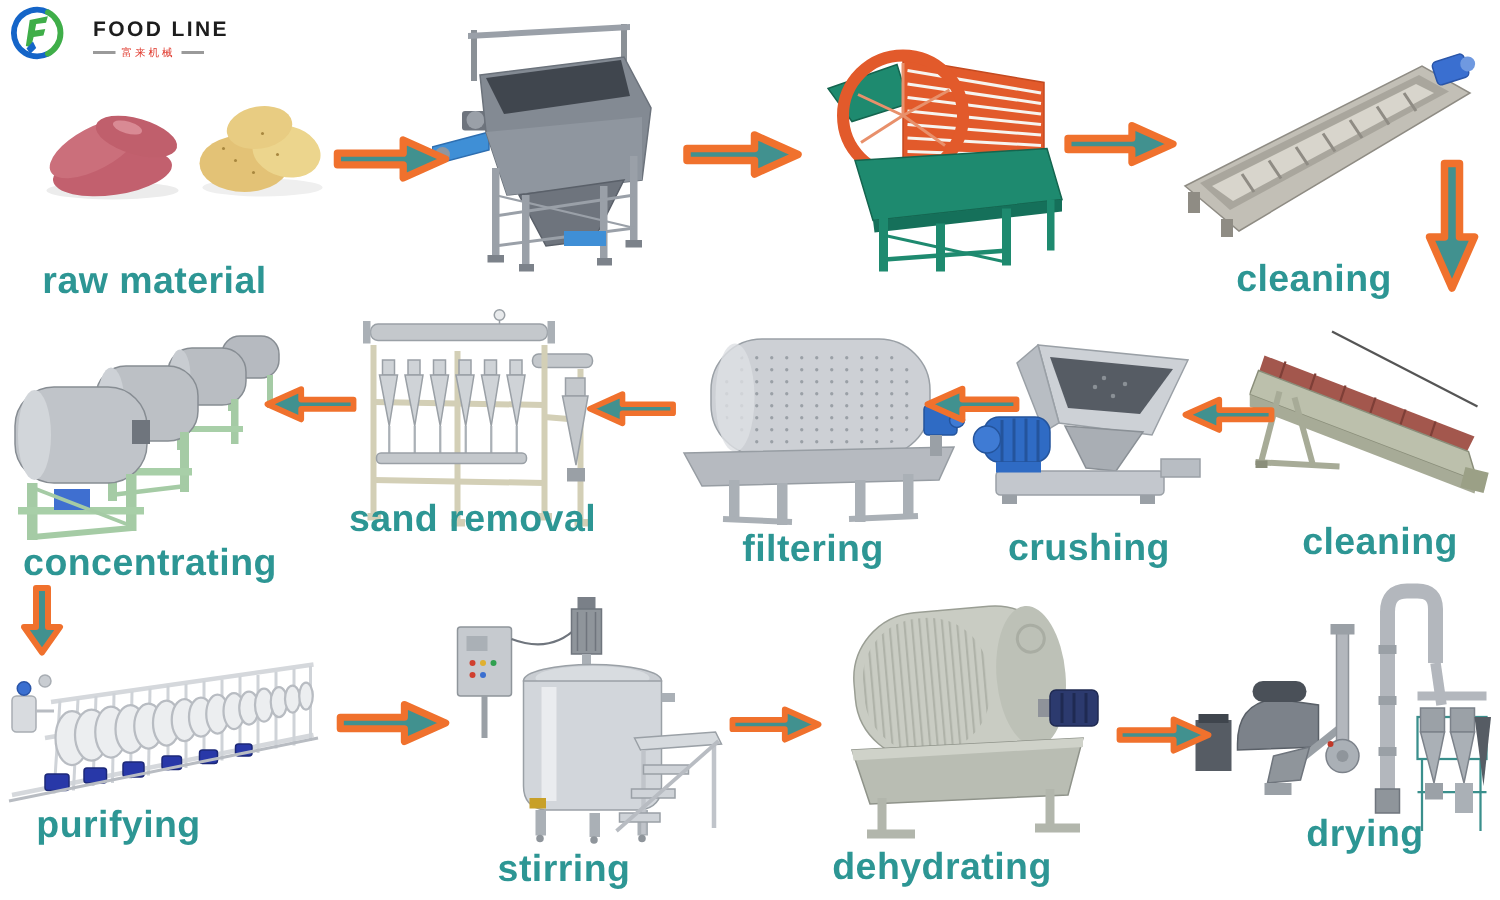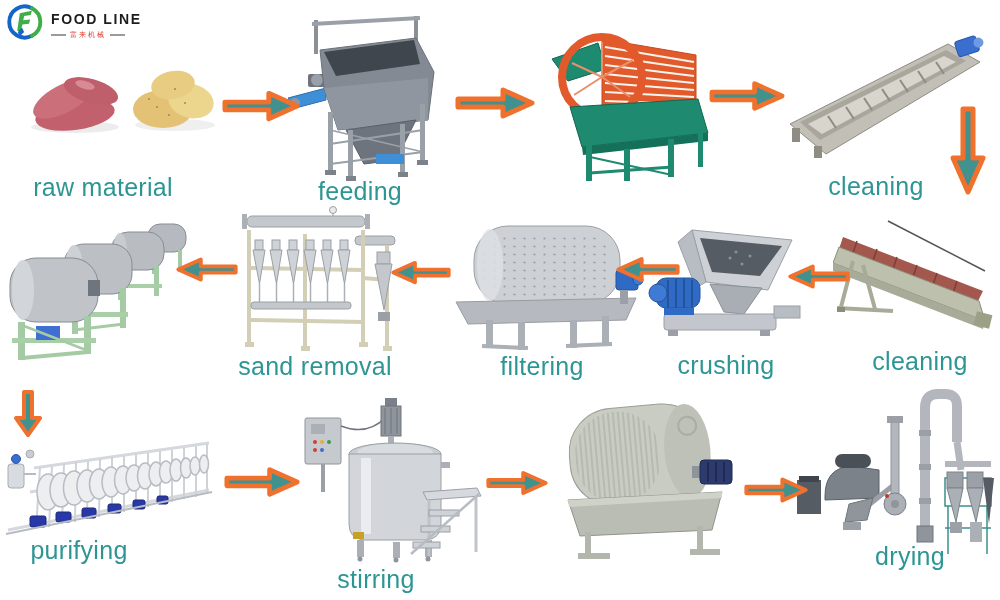--- a/index.html
+++ b/index.html
@@ -1,30 +1,30 @@
 <!DOCTYPE html>
 <html><head>
 <meta charset="utf-8">
 <style>
   html,body{margin:0;padding:0;background:#ffffff;}
   #canvas{position:relative;width:1000px;height:600px;background:#ffffff;overflow:hidden;
           font-family:"Liberation Sans",sans-serif;}
   
   #logo{position:absolute;left:6px;top:3px;display:flex;align-items:flex-start;}
   #logo-icon{width:38px;height:38px;}
-  #logo-text{margin-left:7px;margin-top:8px;}
+  #logo-text{margin-left:18px;margin-top:8px;}
   #brand{font-weight:bold;font-size:14px;letter-spacing:1.6px;color:#1d1d1d;white-space:nowrap;}
   #subtitle-row{display:flex;align-items:center;margin-top:3px;}
   .sub-line{width:15px;height:1.5px;background:#9a9a9a;}
   #subtitle{font-size:7px;color:#e03a2e;letter-spacing:2px;margin:0 4px;white-space:nowrap;}
   
   .stage{position:absolute;}
   .stage svg{display:block;width:100%;height:100%;}
   .stage-label{position:absolute;transform:translateX(-50%);color:#2d9694;
-               font-size:25px;font-weight:normal;letter-spacing:.3px;white-space:nowrap;}
+               font-size:25px;font-weight:bold;letter-spacing:.3px;white-space:nowrap;}
   
   .arrow{position:absolute;}
   .ar{fill:#41918f;stroke:#f0712d;stroke-width:5;stroke-linejoin:round;stroke-linecap:round;}
   .ar-sm{stroke-width:4;}
 </style>
 </head>
 <body>
 
 <div id="canvas">
 
@@ -461,28 +461,29 @@
       <polygon points="152,102 168,102 161,136" fill="#aab0b6" stroke="#7c828a"></polygon>
       <rect x="172" y="86" width="16" height="16" fill="#9ba1a7" stroke="#7c828a"></rect>
       <polygon points="172,102 188,102 181,136" fill="#aab0b6" stroke="#7c828a"></polygon>
       <polygon points="188,92 199,92 194,138" fill="#565c64"></polygon>
       <rect x="155" y="136" width="12" height="11" fill="#9ba1a7"></rect>
       <rect x="175" y="136" width="12" height="20" fill="#aab0b6"></rect>
     </svg>
   </div>
 
   <div class="stage-label" style="left:103px;top:173px">raw material</div>
-  <div class="stage-label" style="left:360px;top:177px">feeding</div>
   <div class="stage-label" style="left:876px;top:172px">cleaning</div>
   <div class="stage-label" style="left:920px;top:347px">cleaning</div>
   <div class="stage-label" style="left:726px;top:351px">crushing</div>
   <div class="stage-label" style="left:542px;top:352px">filtering</div>
-  <div class="stage-label" style="left:315px;top:352px">sand removal</div>
+  <div class="stage-label" style="left:315px;top:332px">sand removal</div>
+  <div class="stage-label" style="left:100px;top:361px">concentrating</div>
   <div class="stage-label" style="left:79px;top:536px">purifying</div>
   <div class="stage-label" style="left:376px;top:565px">stirring</div>
+  <div class="stage-label" style="left:628px;top:564px">dehydrating</div>
   <div class="stage-label" style="left:910px;top:542px">drying</div>
 
   <svg class="arrow" style="left:222px;top:87px;width:78px;height:38px" viewBox="0 0 80 38">
       <path class="ar" d="M3,15 H48 V6 L77,19 L48,32 V23 H3 Z"></path>
     </svg>
   <svg class="arrow" style="left:455px;top:84px;width:80px;height:38px" viewBox="0 0 80 38">
       <path class="ar" d="M3,15 H48 V6 L77,19 L48,32 V23 H3 Z"></path>
     </svg>
   <svg class="arrow" style="left:708px;top:78px;width:78px;height:36px" viewBox="0 0 80 38">
       <path class="ar" d="M3,15 H48 V6 L77,19 L48,32 V23 H3 Z"></path>

